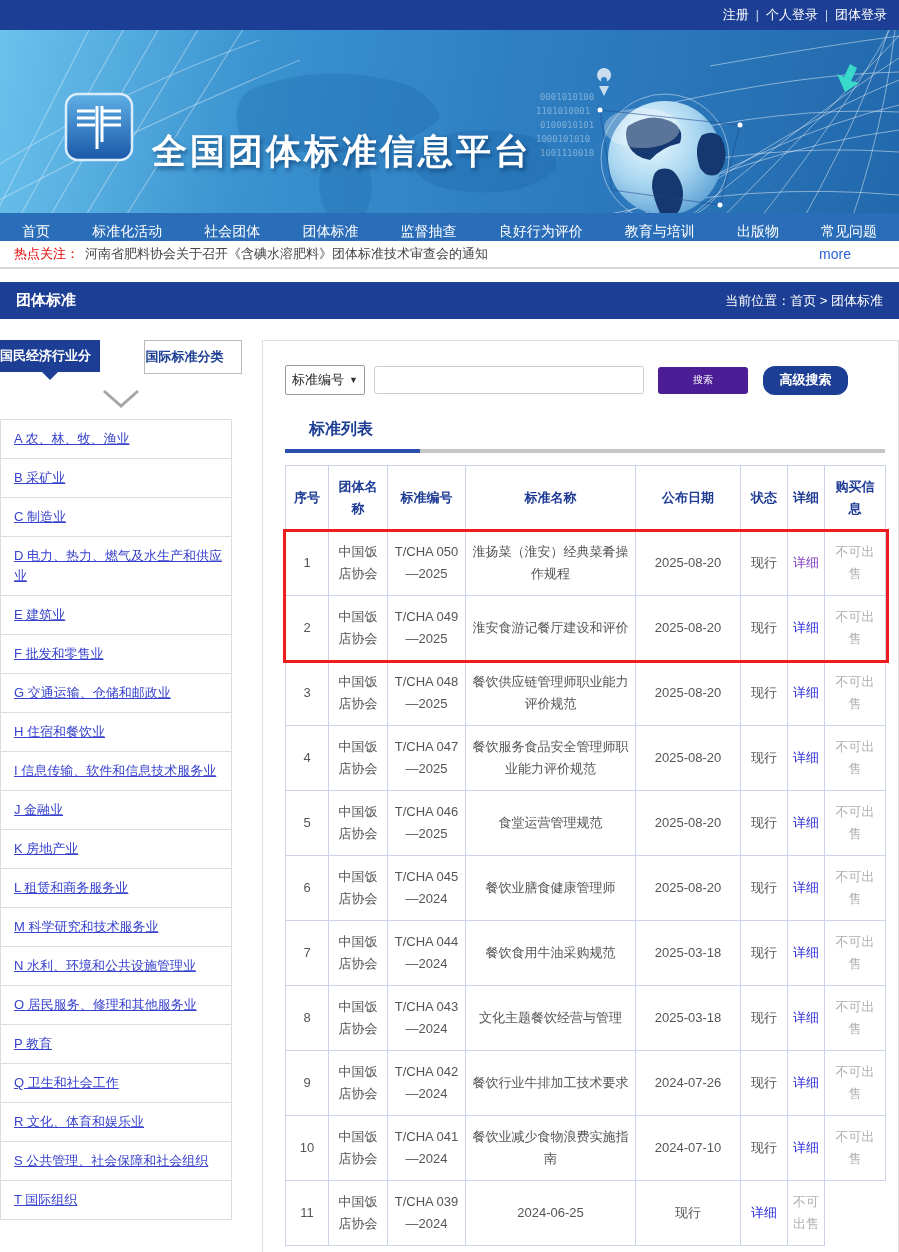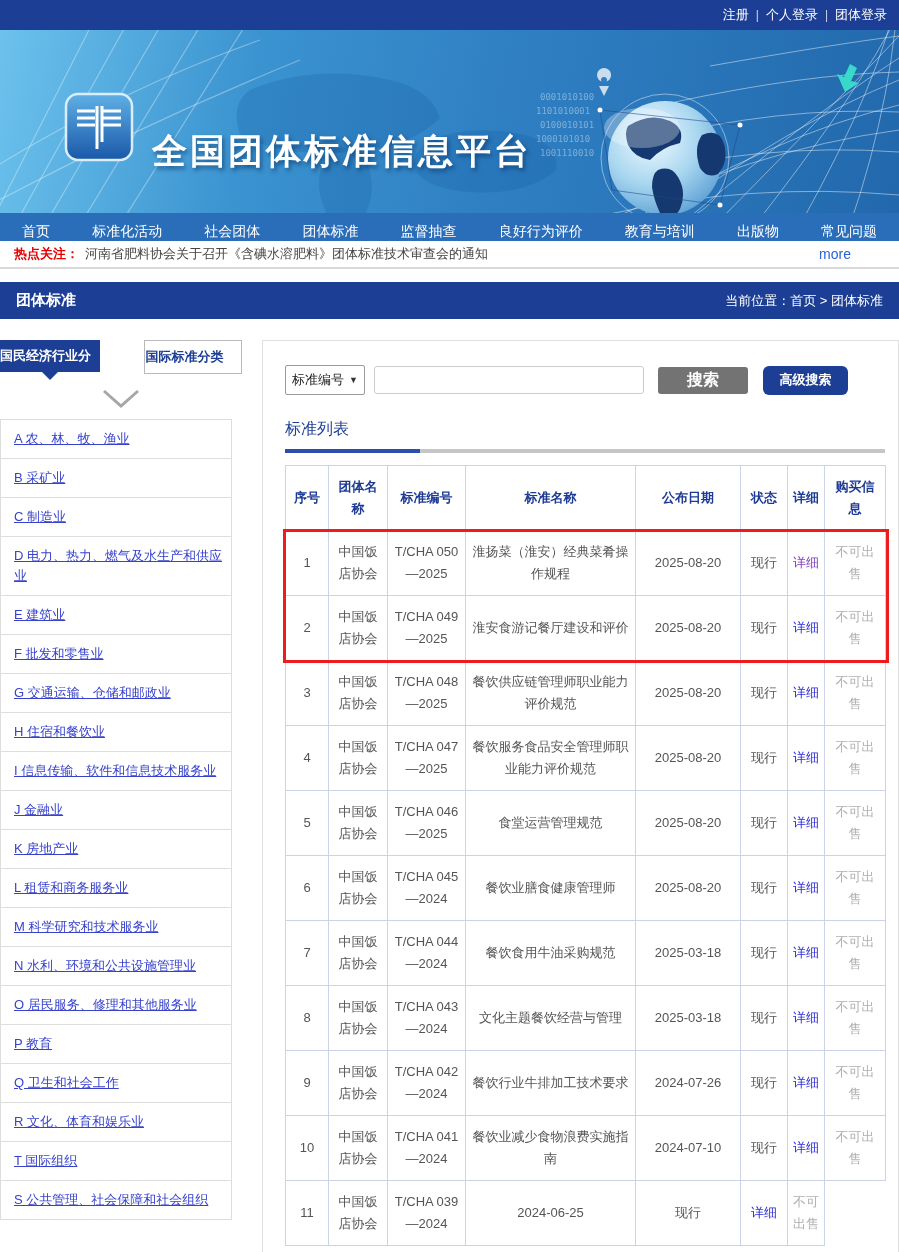--- a/index.html
+++ b/index.html
@@ -20,21 +20,21 @@
   .site-title { position:absolute; left:152px; top:98px; color:#fff; font-size:35px;
     font-weight:bold; letter-spacing:3px; text-shadow:2px 3px 4px rgba(0,40,90,.55); }
 
   
   .nav { height:28px; background:#2a6db8; display:flex; align-items:flex-end;
     justify-content:space-between; padding:0 22px; }
   .nav a { color:#fff; font-size:14px; text-decoration:none; white-space:nowrap; }
 
   
   .hotbar { height:26px; display:flex; align-items:center; padding:0 14px; background:#fff; }
-  .hot-label { color:#e60000; font-size:13px; font-weight:bold; }
+  .hot-label { color:#e60000; font-size:13px; font-weight:normal; }
   .hot-text { color:#444; font-size:13px; margin-left:6px; text-decoration:none; }
   .more-link { margin-left:auto; margin-right:34px; color:#2b62d9; font-size:14px; text-decoration:none; }
   .sep-line { height:2px; background:#d9d9d9; }
 
   
   .crumb { height:37px; background:#1c3e94; margin-top:13px; display:flex;
     align-items:center; padding:0 16px; }
   .crumb-title { color:#fff; font-size:15px; font-weight:bold; }
   .crumb-loc { margin-left:auto; color:#fff; font-size:13px; }
 
@@ -61,26 +61,26 @@
   .panel { margin-left:20px; width:614px; border:1px solid #e0e0e0; background:#fff;
     padding:24px 0 40px 22px; min-height:912px; }
 
   .search-row { display:flex; align-items:center; }
   .select-box { width:66px; height:28px; border:1px solid #9a9a9a; border-radius:2px;
     display:flex; align-items:center; justify-content:space-between; padding:0 6px;
     font-size:13px; color:#222; cursor:pointer; background:#fff; }
   .select-box .arr { font-size:9px; color:#333; }
   .search-input { margin-left:9px; width:256px; height:26px; border:1px solid #ccc;
     border-radius:3px; padding:0 6px; font-size:13px; }
-  .btn-search { margin-left:14px; width:90px; height:27px; background:#737373; color:#fff;
-    border:none; border-radius:3px; font-size:16px; font-weight:bold; cursor:pointer; }
+  .btn-search { margin-left:14px; width:90px; height:27px; background:#4c1d95; color:#fff;
+    border:none; border-radius:3px; font-size:10px; font-weight:normal; cursor:pointer; }
   .btn-adv { margin-left:15px; width:85px; height:29px; background:#1c3e94; color:#fff;
-    border:none; border-radius:6px; font-size:13px; font-weight:bold; cursor:pointer; }
-
-  .list-title { margin-top:24px; font-size:16px; font-weight:normal; color:#1c3e94; }
+    border:none; border-radius:12px; font-size:13px; font-weight:bold; cursor:pointer; }
+
+  .list-title { margin-top:24px; font-size:16px; font-weight:bold; color:#1c3e94;margin-left:24px; }
   .title-rule { margin-top:9px; width:600px; height:4px; background:#c6c6c6; position:relative; }
   .title-rule::before { content:""; position:absolute; left:0; top:0; width:135px;
     height:4px; background:#2a4fae; }
 
   
   .std-table { margin-top:12px; width:600px; border-left:1px solid #ccd3e8;
     border-top:1px solid #ccd3e8; position:relative; }
   .trow { display:grid; grid-template-columns:43px 59px 78px 170px 105px 47px 37px 61px; }
   .tcell { box-sizing:border-box; border-right:1px solid #ccd3e8; border-bottom:1px solid #ccd3e8;
     display:flex; align-items:center; justify-content:center; text-align:center;
@@ -243,22 +243,22 @@
         <div class="cat-item"><a href="#">I 信息传输、软件和信息技术服务业</a></div>
         <div class="cat-item"><a href="#">J 金融业</a></div>
         <div class="cat-item"><a href="#">K 房地产业</a></div>
         <div class="cat-item"><a href="#">L 租赁和商务服务业</a></div>
         <div class="cat-item"><a href="#">M 科学研究和技术服务业</a></div>
         <div class="cat-item"><a href="#">N 水利、环境和公共设施管理业</a></div>
         <div class="cat-item"><a href="#">O 居民服务、修理和其他服务业</a></div>
         <div class="cat-item"><a href="#">P 教育</a></div>
         <div class="cat-item"><a href="#">Q 卫生和社会工作</a></div>
         <div class="cat-item"><a href="#">R 文化、体育和娱乐业</a></div>
+        <div class="cat-item"><a href="#">S 公共管理、社会保障和社会组织</a></div>
         <div class="cat-item"><a href="#">T 国际组织</a></div>
-        <div class="cat-item"><a href="#">S 公共管理、社会保障和社会组织</a></div>
       </div>
   </div>
 
   <div class="panel">
     <div class="search-row">
       <div class="select-box">
         <span>标准编号</span>
         <span class="arr">▼</span>
       </div>
       <input class="search-input" type="text" value="" style="">

